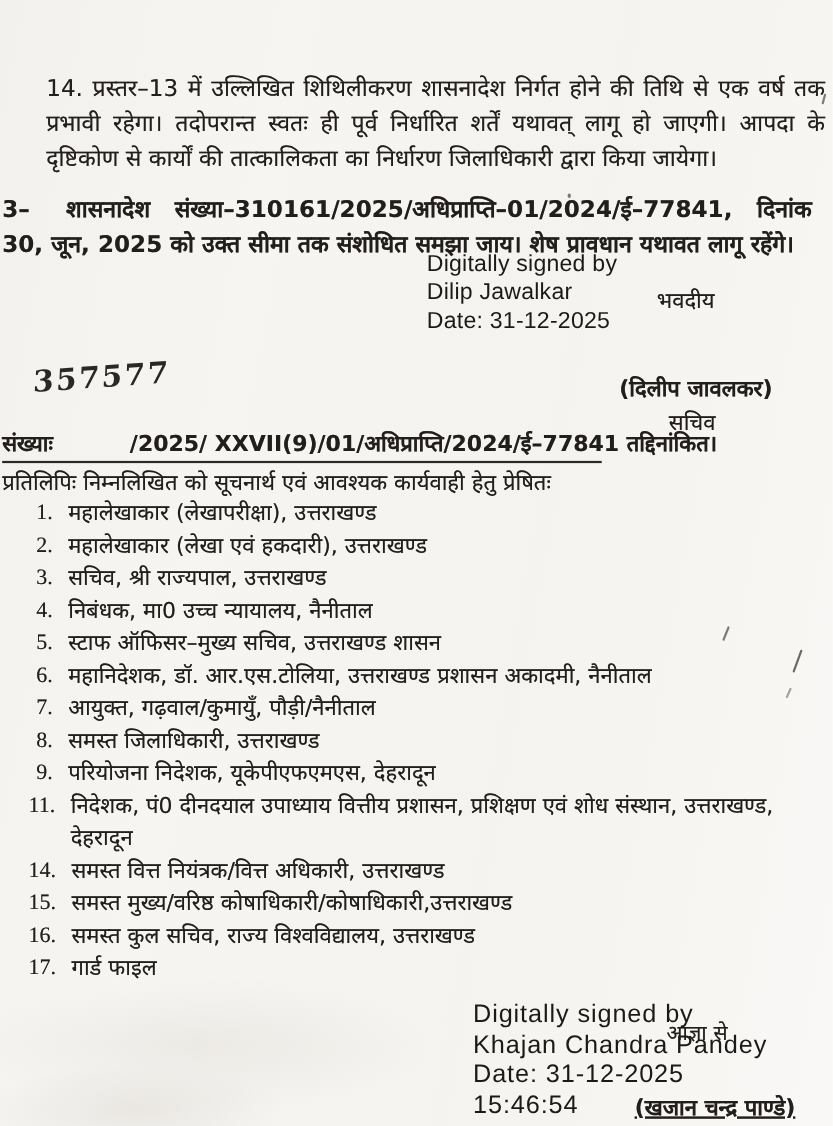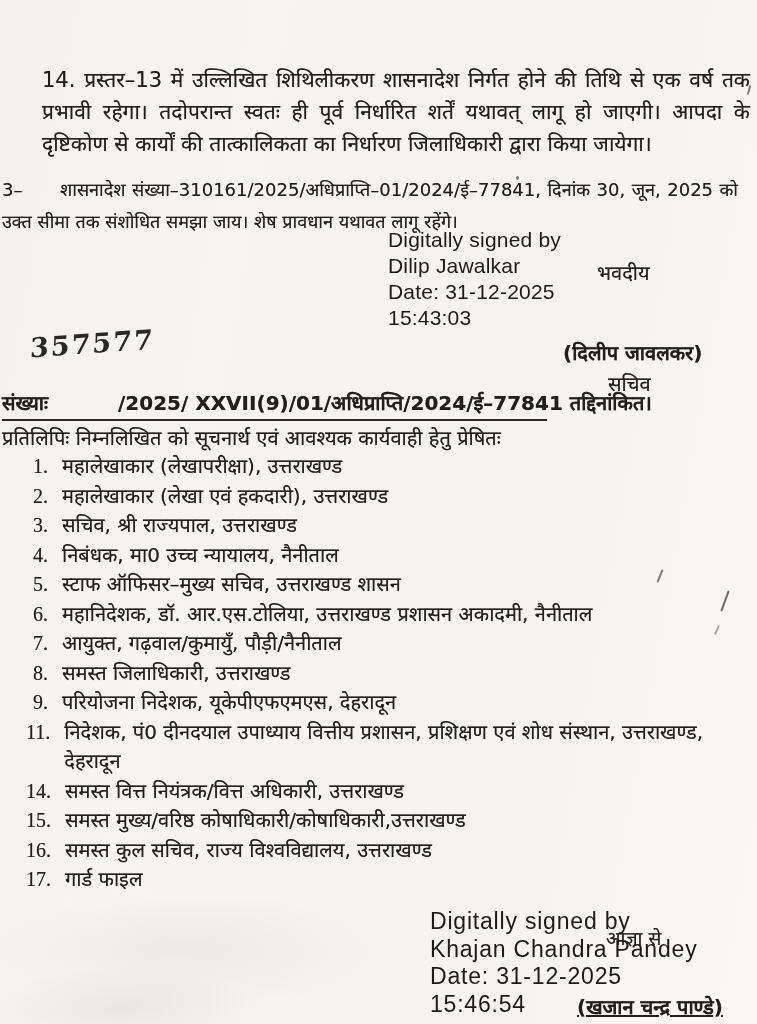--- a/index.html
+++ b/index.html
@@ -23,22 +23,22 @@
   }
   .abs { position: absolute; }
 
   .para-14 {
     left: 42px; top: 26px; width: 708px;
     font-size: 21px; line-height: 32px;
     text-align: justify; font-weight: 500;
   }
   .para-3 {
     left: 2px; top: 136px; width: 736px;
-    font-size: 18px; line-height: 32px;
-    text-align: justify; font-weight: 400;
+    font-size: 21px; line-height: 32px;
+    text-align: justify; font-weight: 700;
   }
   .para-3 .p3num { display: inline-block; width: 58px; }
 
   .sig-digital-1 {
     left: 388px; top: 227px;
     font-size: 21px; line-height: 26px;
     letter-spacing: 0.2px; color: #1c1a18;
     font-weight: 500;
   }
   .salutation-1 { left: 597px; top: 221px; font-size: 20px; font-weight: 500; }
@@ -110,21 +110,20 @@
 <body>
 
 <p class="abs dev para-14">14. प्रस्तर–13 में उल्लिखित शिथिलीकरण शासनादेश निर्गत होने की तिथि से एक वर्ष तक प्रभावी रहेगा। तदोपरान्त स्वतः ही पूर्व निर्धारित शर्तें यथावत् लागू हो जाएगी। आपदा के दृष्टिकोण से कार्यों की तात्कालिकता का निर्धारण जिलाधिकारी द्वारा किया जायेगा।</p>
 
 <p class="abs dev para-3"><span class="p3num">3–</span><span>शासनादेश संख्या–310161/2025/अधिप्राप्ति–01/2024/ई–77841, दिनांक 30, जून, 2025 को उक्त सीमा तक संशोधित समझा जाय। शेष प्रावधान यथावत लागू रहेंगे।</span></p>
 
 <div class="abs sig-digital-1">
   <div>Digitally signed by</div>
   <div>Dilip Jawalkar</div>
   <div>Date: 31-12-2025</div>
-  <div>15:43:03</div>
 </div>
 <div class="abs dev salutation-1">भवदीय</div>
 <div class="abs dev signer-name-1">(दिलीप जावलकर)</div>
 <div class="abs dev signer-desig-1">सचिव</div>
 
 <div class="abs handwritten-number">357577</div>
 
 <div class="abs dev ref-line"><span>संख्याः</span><span class="gap"></span><span>/2025/ XXVII(9)/01/अधिप्राप्ति/2024/ई–77841 तद्दिनांकित।</span></div>
 
 <div class="abs dev copy-heading">प्रतिलिपिः निम्नलिखित को सूचनार्थ एवं आवश्यक कार्यवाही हेतु प्रेषितः</div>

